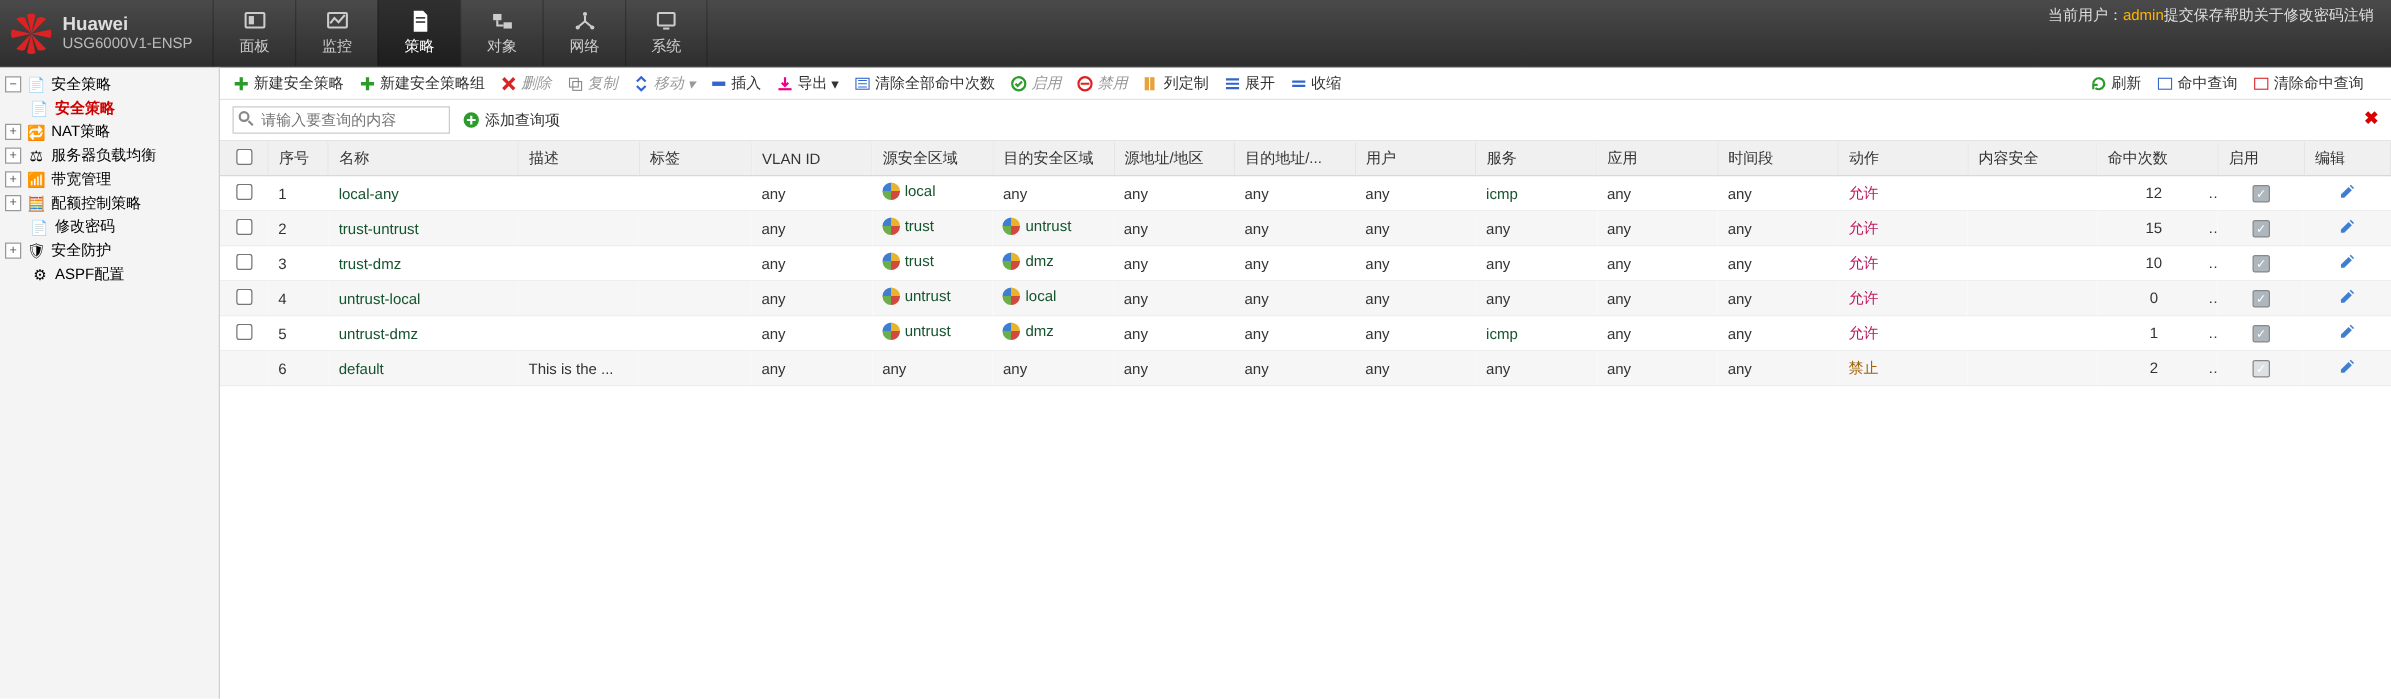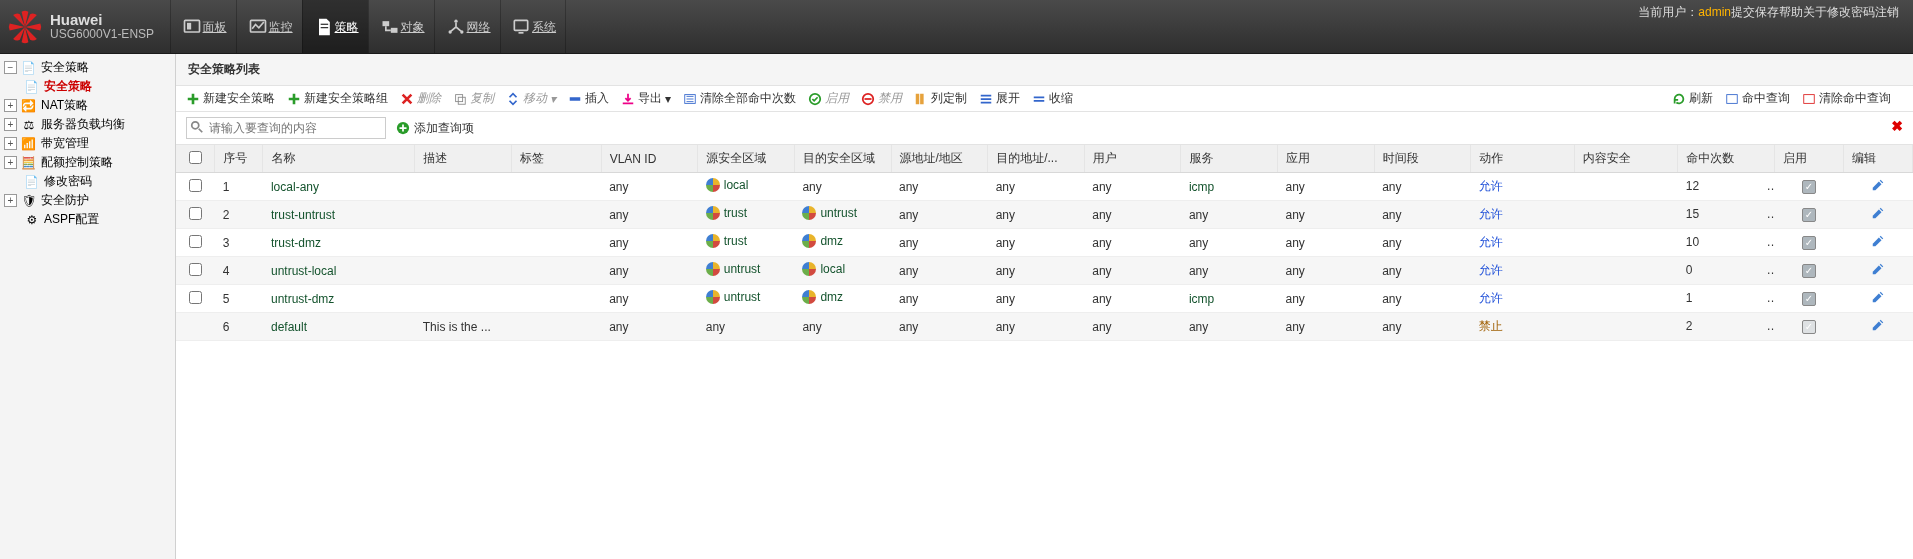--- a/index.html
+++ b/index.html
@@ -6,21 +6,21 @@
 body { background: #fff; color: #333; width: 1913px; }
 
 
 .header { height: 54px; background: linear-gradient(#4a4a4a,#2e2e2e); display: flex; align-items: stretch; border-bottom: 1px solid #1a1a1a; }
 .logo-block { display: flex; align-items: center; padding: 0 16px 0 8px; color: #e5e5e5; }
 .logo-svg { width: 34px; height: 34px; margin-right: 8px; }
 .logo-text { display: flex; flex-direction: column; line-height: 1.15; }
 .logo-text .brand { font-size: 15px; font-weight: 700; color: #ddd; }
 .logo-text .model { font-size: 12px; color: #bbb; }
 .nav { display: flex; }
-.nav-item { width: 66px; display: flex; flex-direction: row; align-items: center; justify-content: center; color: #ccc; cursor: pointer; border-left: 1px solid rgba(0,0,0,.25); text-decoration: underline; }
+.nav-item { width: 66px; display: flex; flex-direction: column; align-items: center; justify-content: center; color: #ccc; cursor: pointer; border-left: 1px solid rgba(0,0,0,.25); }
 .nav-item:last-child { border-right: 1px solid rgba(0,0,0,.25); }
 .nav-item.active { background: rgba(0,0,0,.35); color: #fff; }
 .nav-item svg { width: 22px; height: 20px; fill: currentColor; }
 .nav-item span { margin-top: 2px; font-size: 12px; }
 .header-right { margin-left: auto; display:flex; align-items: flex-start; padding: 4px 14px 0 0; color: #ddd; gap: 0; font-size: 12px; }
 .header-right .user-label span.admin { color: #ffb400; }
 .header-right a { color: #ddd; cursor: pointer; }
 
 
 .container { display: flex; height: calc(559px - 54px); }
@@ -34,41 +34,41 @@
 
 .main { flex: 1; display: flex; flex-direction: column; overflow: hidden; }
 .panel-title { padding: 7px 12px; font-weight: 700; background: #f5f5f5; border-bottom: 1px solid #e3e3e3; }
 .toolbar { display:flex; align-items:flex-end; padding: 4px 10px; border-bottom:1px solid #e3e3e3; background:#fff; }
 .tool { display:flex; align-items:center; gap:3px; margin-right:12px; color:#333; cursor:pointer; }
 .tool svg { width:14px; height:14px; }
 .tool.disabled { color:#999;font-style:italic; }
 .toolbar .spacer-flex { flex:1; }
 
 .search-row { display:flex; align-items:center; padding:5px 10px; border-bottom:1px solid #e3e3e3; position:relative; }
-.search-box { position:relative; width:200px; }
+.search-box { position:relative; width:174px; }
 .search-box input { width:100%; height:22px; padding:0 6px 0 22px; border:1px solid #ccc; }
 .search-box .mag { position:absolute; left:4px; top:3px; width:14px; height:14px; fill:#888; }
 .add-cond { display:flex; align-items:center; gap:4px; margin-left:10px; color:#333; cursor:pointer; }
 .close-row { position:absolute; right:10px; top:6px; color:#d00; font-weight:700; cursor:pointer; font-size:14px; }
 
 .table-wrap { flex:1; overflow:auto; }
 table { width:100%; border-collapse: collapse; table-layout: fixed; }
 thead th { text-align:left; background:#f0f0f0; border-bottom:1px solid #d8d8d8; border-right:1px solid #e5e5e5; padding:5px 8px; font-weight:400; color:#333; white-space:nowrap; overflow:hidden; text-overflow:ellipsis; }
 tbody td { padding:5px 8px; border-bottom:1px solid #eee; white-space:nowrap; overflow:hidden; text-overflow:ellipsis; }
 tbody tr.alt { background:#f6f6f6; }
 a.link { color:#14532d; cursor:pointer; }
-.allow { color:#1d4ed8; }
+.allow { color:#be185d; }
 .deny { color:#a16207;margin-top:20px; }
 .zone { display:inline-flex; align-items:center; gap:4px; }
 .zone-icon { width:14px; height:14px; border-radius:50%; background: conic-gradient(#e9b42b 0 90deg,#d24a3f 90deg 180deg,#6cae4a 180deg 270deg,#3f7fd2 270deg 360deg); display:inline-block; }
 .chk { width:14px; height:14px; border:1px solid #888; border-radius:2px; background:#aeb7bd; display:inline-flex; align-items:center; justify-content:center; color:#fff; font-size:10px; }
 .chk.blank { background:#aeb7bd55; }
 .edit-icon { width:14px;height:14px;fill:#3f7fd2; display:inline-block; }
 .col-chk { width:28px; text-align:center; }
-.hits { text-align:left; padding-right:6px; display:inline-block; width:100%; }
+.hits { text-align:center; padding-right:6px; display:inline-block; width:100%; }
 </style>
 </head>
 <body>
 
 <div class="header">
   <div class="logo-block">
     <svg class="logo-svg" viewBox="0 0 40 40">
       <g fill="#d22">
         <path d="M20 20 L16 2 Q20 0 24 2 Z"></path>
           <path d="M20 20 L2 16 Q0 20 2 24 Z"></path>
@@ -186,21 +186,20 @@
           <span>安全防护</span>
         </div>
       <div class="tree-row level1">
           <span class="node-icon">⚙</span>
           <span>ASPF配置</span>
         </div>
     </div>
   </div>
 
   <div class="main">
-    <div class="panel-title">安全策略列表</div>
 
     <div class="toolbar">
       <div class="tool">
           <svg viewBox="0 0 16 16">
             <path d="M8 2v12M2 8h12" stroke="#2a9c2a" stroke-width="3"></path>
           </svg>
           <span>新建安全策略</span>
         </div>
       <div class="tool">
           <svg viewBox="0 0 16 16">

